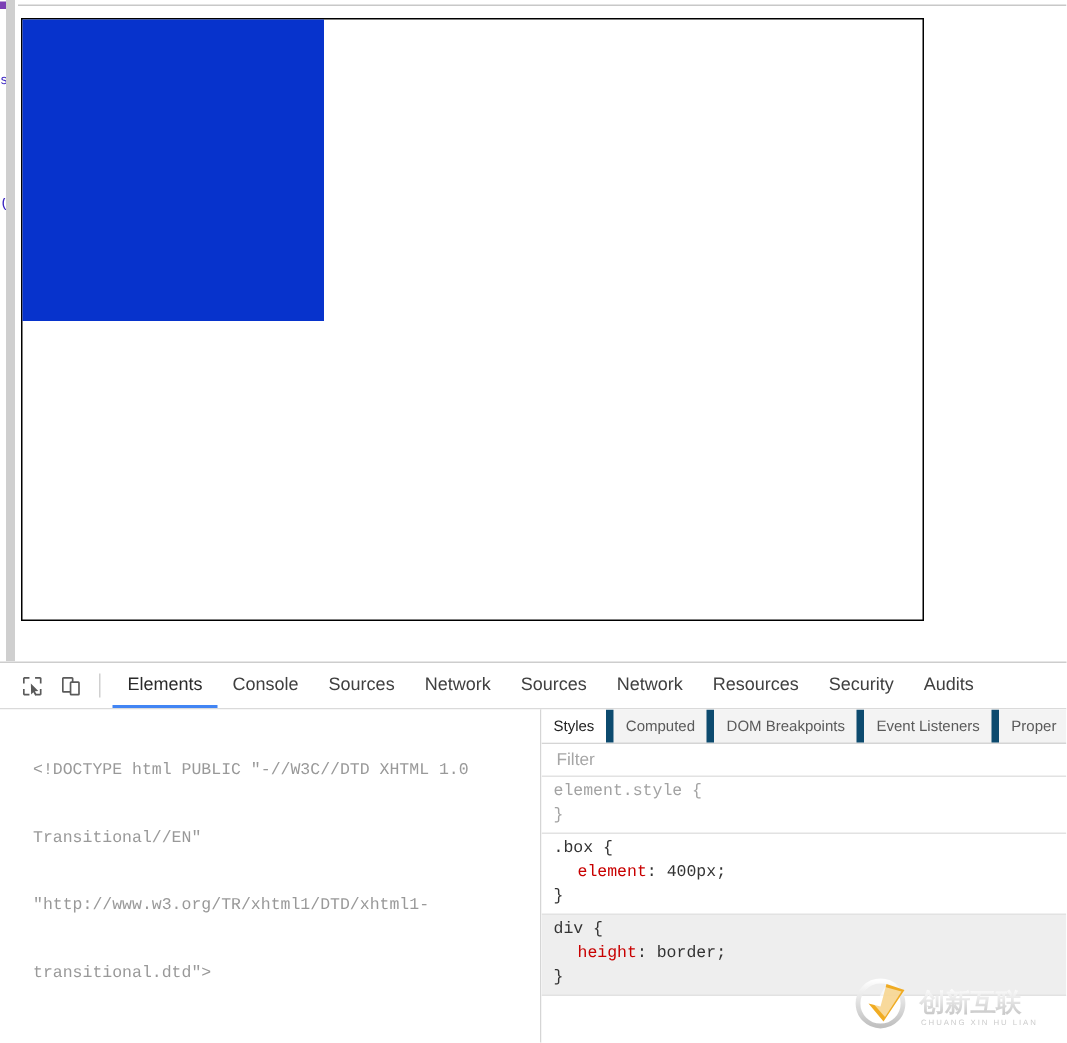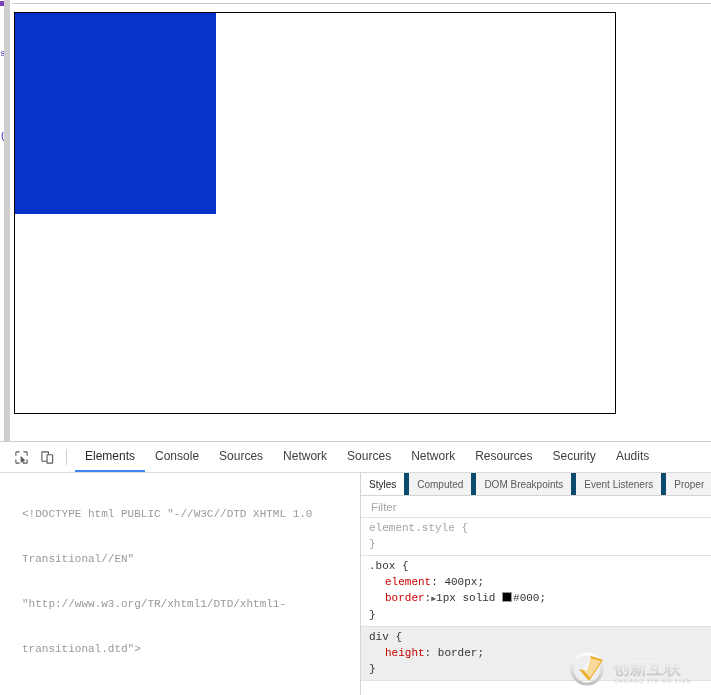--- a/index.html
+++ b/index.html
@@ -339,21 +339,20 @@
 
       <div class="css-rule">
         <div><span class="sel-grey">element.style {</span></div>
         <div><span class="sel-grey">}</span></div>
       </div>
 
       <div class="css-rule">
 
         <div><span>.box {</span></div>
         <div><span class="prop">element</span><span class="val">: </span><span class="val">400px;</span></div>
-        <div><span class="prop">border</span><span class="val">:</span><span class="arrow-tri">▶</span><span class="val">1px solid </span><span class="swatch"></span><span class="val">#000;</span></div>
         <div><span>}</span></div>
       </div>
 
       <div class="css-rule ua">
         <div><span>div {</span></div>
         <div><span class="prop">height</span><span class="val">: </span><span class="val">border;</span></div>
         <div><span>}</span></div>
       </div>
 
     </div>

